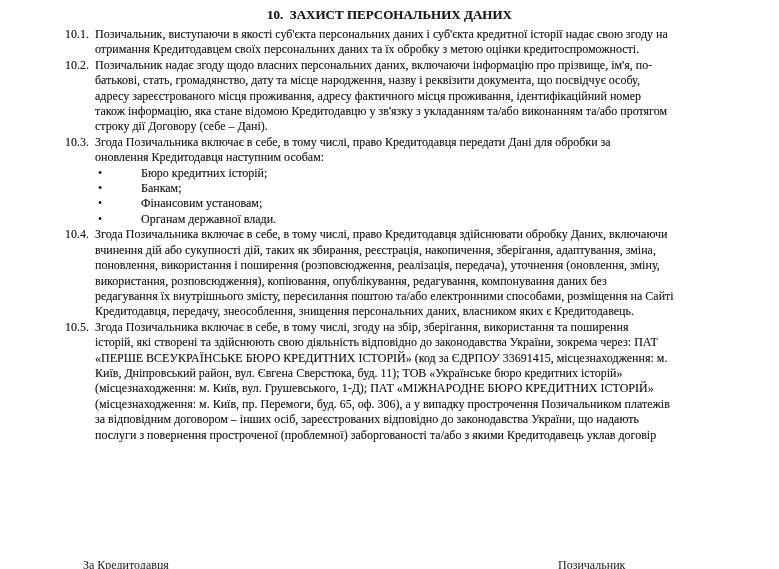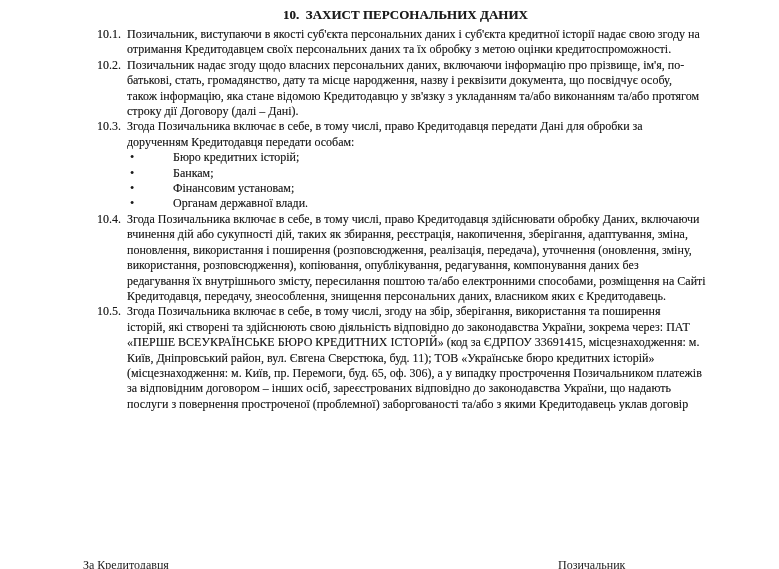--- a/index.html
+++ b/index.html
@@ -4,21 +4,21 @@
 <style>
   html, body { margin:0; padding:0; }
   body {
     width:779px; height:569px;
     background:#ffffff;
     position:relative;
     overflow:hidden;
     font-family:"Liberation Serif", serif;
     color:#1b1b1b;
   }
-  .page { position:absolute; inset:0;padding-left:32px; }
+  .page { position:absolute; inset:0; }
   .doc-title {
     padding-top:7px;
     text-align:center;
     font-weight:bold;
     font-size:13px;
     line-height:15px;
     white-space:pre;
     text-shadow:0 0 .5px rgba(0,0,0,.45);
   }
   .content {
@@ -53,30 +53,31 @@
         <div class="line">Позичальник, виступаючи в якості суб'єкта персональних даних і суб'єкта кредитної історії надає свою згоду на</div>
         <div class="line">отримання Кредитодавцем своїх персональних даних та їх обробку з метою оцінки кредитоспроможності.</div>
       </div>
     </div>
 
     <div class="sec">
       <div class="sec-num">10.2.</div>
       <div class="sec-body">
         <div class="line">Позичальник надає згоду щодо власних персональних даних, включаючи інформацію про прізвище, ім'я, по-</div>
         <div class="line">батькові, стать, громадянство, дату та місце народження, назву і реквізити документа, що посвідчує особу,</div>
+        <div class="line">адресу зареєстрованого місця проживання, адресу фактичного місця проживання, ідентифікаційний номер</div>
         <div class="line">також інформацію, яка стане відомою Кредитодавцю у зв'язку з укладанням та/або виконанням та/або протягом</div>
-        <div class="line">строку дії Договору (далі – Дані).</div>
+        <div class="line">строку дії Договору (себе – Дані).</div>
       </div>
     </div>
 
     <div class="sec">
       <div class="sec-num">10.3.</div>
       <div class="sec-body">
         <div class="line">Згода Позичальника включає в себе, в тому числі, право Кредитодавця передати Дані для обробки за</div>
-        <div class="line">дорученням Кредитодавця передати особам:</div>
+        <div class="line">оновлення Кредитодавця наступним особам:</div>
         <div class="bullet-row">
           <div class="bullet-dot">•</div>
           <div class="line">Бюро кредитних історій;</div>
         </div>
         <div class="bullet-row">
           <div class="bullet-dot">•</div>
           <div class="line">Банкам;</div>
         </div>
         <div class="bullet-row">
           <div class="bullet-dot">•</div>
@@ -101,20 +102,21 @@
       </div>
     </div>
 
     <div class="sec">
       <div class="sec-num">10.5.</div>
       <div class="sec-body">
         <div class="line">Згода Позичальника включає в себе, в тому числі, згоду на збір, зберігання, використання та поширення</div>
         <div class="line">історій, які створені та здійснюють свою діяльність відповідно до законодавства України, зокрема через: ПАТ</div>
         <div class="line">«ПЕРШЕ ВСЕУКРАЇНСЬКЕ БЮРО КРЕДИТНИХ ІСТОРІЙ» (код за ЄДРПОУ 33691415, місцезнаходження: м.</div>
         <div class="line">Київ, Дніпровський район, вул. Євгена Сверстюка, буд. 11); ТОВ «Українське бюро кредитних історій»</div>
+        <div class="line">(місцезнаходження: м. Київ, вул. Грушевського, 1-Д); ПАТ «МІЖНАРОДНЕ БЮРО КРЕДИТНИХ ІСТОРІЙ»</div>
         <div class="line">(місцезнаходження: м. Київ, пр. Перемоги, буд. 65, оф. 306), а у випадку прострочення Позичальником платежів</div>
         <div class="line">за відповідним договором – інших осіб, зареєстрованих відповідно до законодавства України, що надають</div>
         <div class="line">послуги з повернення простроченої (проблемної) заборгованості та/або з якими Кредитодавець уклав договір</div>
       </div>
     </div>
 
   </div>
 
   <div class="sig-row">
     <div class="sig-left"><span>За Кредитодавця</span> <span class="sig-blank">_________________</span></div>

